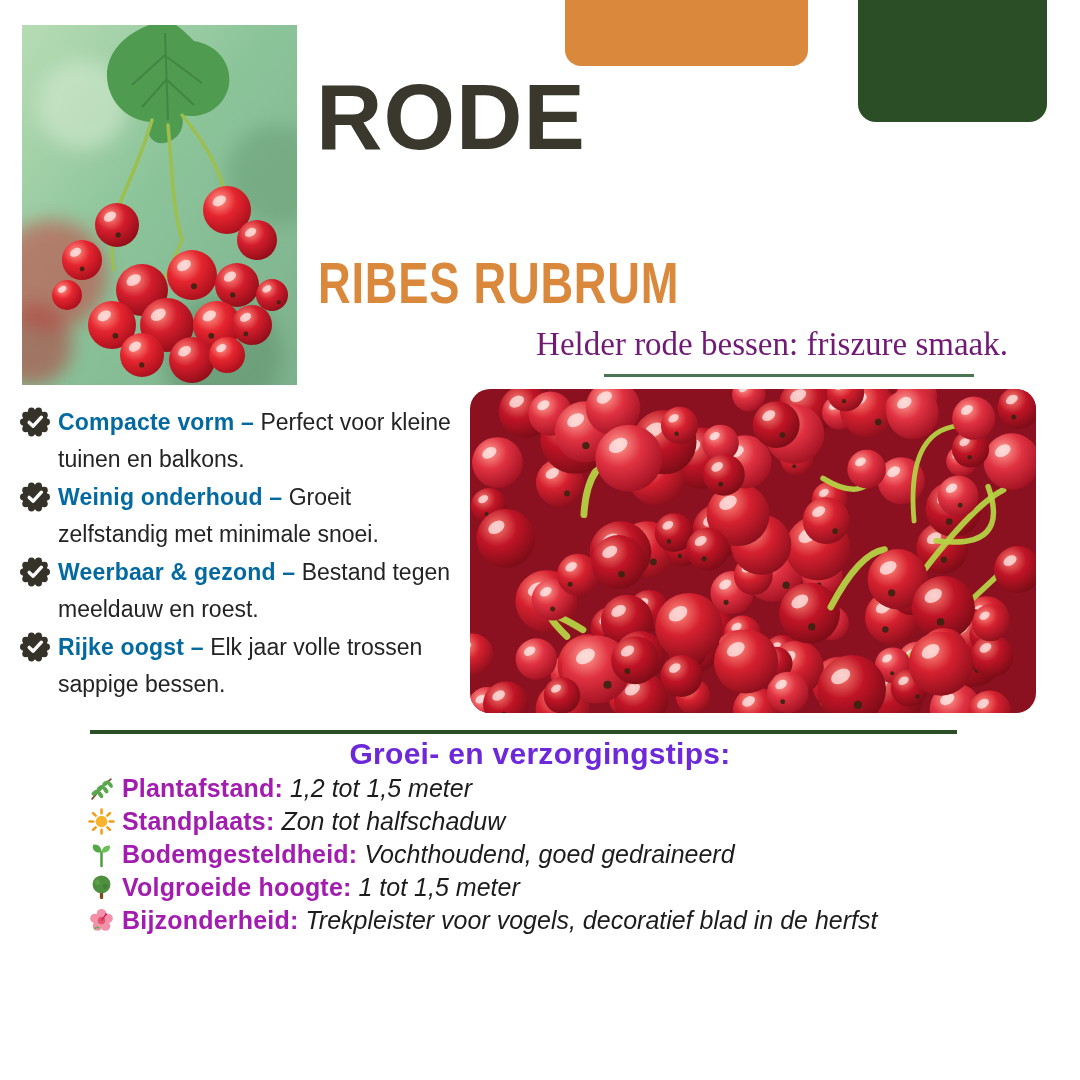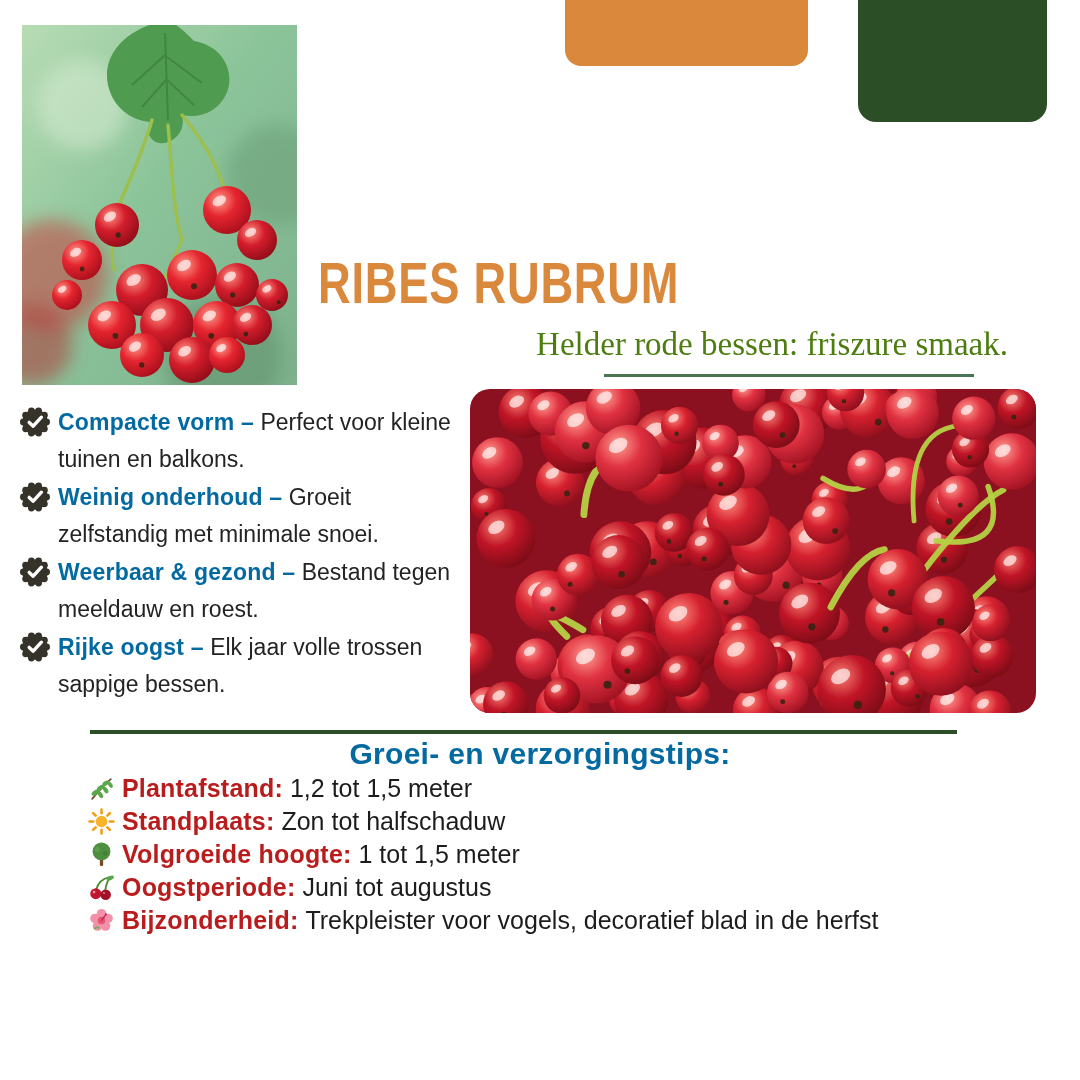--- a/index.html
+++ b/index.html
@@ -24,44 +24,44 @@
 
   
   .title { left:316px; top:62px; width:560px;
     font-weight:bold; font-size:92px; line-height:110px; letter-spacing:1px;
     color:var(--title_dark,#3a372c); }
   .subtitle { left:318px; top:254px;
     font-weight:bold; font-size:58px; line-height:58px; letter-spacing:1px;
     color:var(--accent_orange,#d9883c);
     transform:scaleX(0.78); transform-origin:left top; white-space:nowrap; }
   .tagline { left:408px; top:326px; width:600px; text-align:right;
-    font-family:"Liberation Serif", serif; font-size:33px; color:#4d7c0f;
+    font-family:"Liberation Serif", serif; font-size:33px; color:#701a75;
     white-space:nowrap; }
   .tagline-rule { left:604px; top:374px; width:370px; height:3px;
     background:var(--underline_green,#4a7553); }
 
   
   .features { left:20px; top:404px; width:444px; list-style:none; }
   .feature { display:flex; align-items:flex-start; margin-bottom:1px; }
   .feature .badge { flex:0 0 30px; width:30px; height:30px; margin:3px 8px 0 0; }
   .feature p { font-size:23px; line-height:37px; width:406px; }
   .feature b { color:#0369a1; letter-spacing:.2px; }
   .feature .ft { white-space:pre-line; color:#232323; }
 
   
   .tips-rule { left:90px; top:730px; width:867px; height:4px;
     background:var(--accent_green,#2b4e26); }
   .tips-heading { left:0; top:737px; width:1080px; text-align:center;
-    font-size:30px; font-weight:bold; letter-spacing:.3px; color:#0369a1; }
+    font-size:30px; font-weight:bold; letter-spacing:.3px; color:#6d28d9; }
   .tips { left:88px; top:772px; width:960px; }
   .tip { font-size:25px; line-height:33px; color:#1c1c1c; }
   .tip .ticon { display:inline-block; width:27px; height:27px;
     vertical-align:-5px; margin-right:7px; }
-  .tip b { letter-spacing:.2px; margin-right:.28em; color:#b91c1c;text-align:center; }
-  .tip .tv { white-space:pre-line; }
+  .tip b { letter-spacing:.2px; margin-right:.28em; color:#a21caf;text-align:center; }
+  .tip .tv { white-space:pre-line;font-style:italic; }
 </style>
 </head>
 <body style="--title_dark: #3a372c; --accent_orange: #d9883c; --accent_green: #2b4e26; --underline_green: #4a7553; --berry_red: #d01f2f; --stem_green: #b5d244;">
 
 <div class="abs accent-orange"></div>
 <div class="abs accent-green"></div>
 
 <div class="abs photo-small">
   <svg id="photoSmall" viewBox="0 0 275 360" preserveAspectRatio="none">
       <linearGradient id="sbg" x1="0" y1="0" x2="1" y2="1">
@@ -129,21 +129,21 @@
       <circle cx="205" cy="330" r="18" fill="url(#sb1)"></circle>
       <ellipse cx="199.24" cy="323.16" rx="5.3999999999999995" ry="3.6" fill="#ffffff" opacity="0.65" transform="rotate(-30 199.24 323.16)"></ellipse>
       <circle cx="250" cy="270" r="16" fill="url(#sb2)"></circle>
       <ellipse cx="244.88" cy="263.92" rx="4.8" ry="3.2" fill="#ffffff" opacity="0.65" transform="rotate(-30 244.88 263.92)"></ellipse>
       <circle cx="256.7663580246914" cy="277.2" r="1.92" fill="#3a2412" opacity="0.9"></circle>
       <circle cx="45" cy="270" r="15" fill="url(#sb1)"></circle>
       <ellipse cx="40.2" cy="264.3" rx="4.5" ry="3" fill="#ffffff" opacity="0.65" transform="rotate(-30 40.2 264.3)"></ellipse>
     </svg>
 </div>
 
-<h1 class="abs title"><br>
+<h1 class="abs title"><span>RODE</span><br>
 </h1>
 <div class="abs subtitle">RIBES RUBRUM</div>
 <div class="abs tagline">Helder rode bessen: friszure smaak.</div>
 <div class="abs tagline-rule"></div>
 
 <ul class="abs features">
   <li class="feature">
     <span class="badge"><svg viewBox="0 0 30 30" style="width: 100%; height: 100%;">
           <circle cx="26.6" cy="15" r="3.4" fill="#35322a"></circle>
           <circle cx="24.38459713474939" cy="21.81830892659269" r="3.4" fill="#35322a"></circle>
@@ -550,36 +550,32 @@
             <line x1="4.9" y1="4.9" x2="7.4" y2="7.4"></line>
             <line x1="18.6" y1="18.6" x2="21.1" y2="21.1"></line>
             <line x1="4.9" y1="21.1" x2="7.4" y2="18.6"></line>
             <line x1="18.6" y1="7.4" x2="21.1" y2="4.9"></line>
           </g>
           <circle cx="13" cy="13" r="5.6" fill="#f7b32a"></circle>
         </svg></span><b>Standplaats:</b><span class="tv">Zon tot halfschaduw</span>
   </div>
   <div class="tip">
     <span class="ticon"><svg viewBox="0 0 26 26">
+          <path d="M13,24 C13,18 13,14 13,11" stroke="#4e9e3f" stroke-width="2.4" fill="none" stroke-linecap="round"></path>
+          <path d="M13,11 C6,12 3.5,7 5,3.5 C10.5,3 13,6.5 13,11 Z" fill="#53a946"></path>
+          <path d="M13,11 C19,12 22,8 21,4.5 C16,4 13.5,7 13,11 Z" fill="#6cbf57"></path>
+        </svg></span><b>Bodemgesteldheid:</b><span class="tv">Vochthoudend, goed gedraineerd</span>
+  </div>
+  <div class="tip">
+    <span class="ticon"><svg viewBox="0 0 26 26">
           <rect x="11.4" y="15" width="3.2" height="9" rx="1.2" fill="#7a4a21"></rect>
           <circle cx="13" cy="10" r="8.6" fill="#4d8f3e"></circle>
           <circle cx="9" cy="8" r="2.6" fill="#5ea34c" opacity=".8"></circle>
           <circle cx="16.5" cy="12" r="2.4" fill="#3f7c33" opacity=".8"></circle>
         </svg></span><b>Volgroeide hoogte:</b><span class="tv">1 tot 1,5 meter</span>
-  </div>
-  <div class="tip">
-    <span class="ticon"><svg viewBox="0 0 26 26">
-          <path d="M8,15 C9.5,8 14,4.5 21,3" stroke="#4e8f3a" stroke-width="1.8" fill="none" stroke-linecap="round"></path>
-          <path d="M16.5,16 C17.5,10 19,6 21,3" stroke="#4e8f3a" stroke-width="1.8" fill="none" stroke-linecap="round"></path>
-          <ellipse cx="21.5" cy="4" rx="3.6" ry="1.9" transform="rotate(-25 21.5 4)" fill="#57a54e"></ellipse>
-          <circle cx="7.5" cy="19" r="5.3" fill="#c21630"></circle>
-          <circle cx="17" cy="20" r="5.1" fill="#a01226"></circle>
-          <circle cx="5.8" cy="17.4" r="1.3" fill="#ffffff" opacity=".55"></circle>
-          <circle cx="15.4" cy="18.4" r="1.1" fill="#ffffff" opacity=".45"></circle>
-        </svg></span><b>Oogstperiode:</b><span class="tv">Juni tot augustus</span>
   </div>
   <div class="tip">
     <span class="ticon"><svg viewBox="0 0 26 26">
           <g fill="#f291a9">
             <circle cx="13" cy="6.5" r="4.6"></circle>
             <circle cx="19.3" cy="11" r="4.6"></circle>
             <circle cx="16.9" cy="18.3" r="4.6"></circle>
             <circle cx="9.1" cy="18.3" r="4.6"></circle>
             <circle cx="6.7" cy="11" r="4.6"></circle>
           </g>

